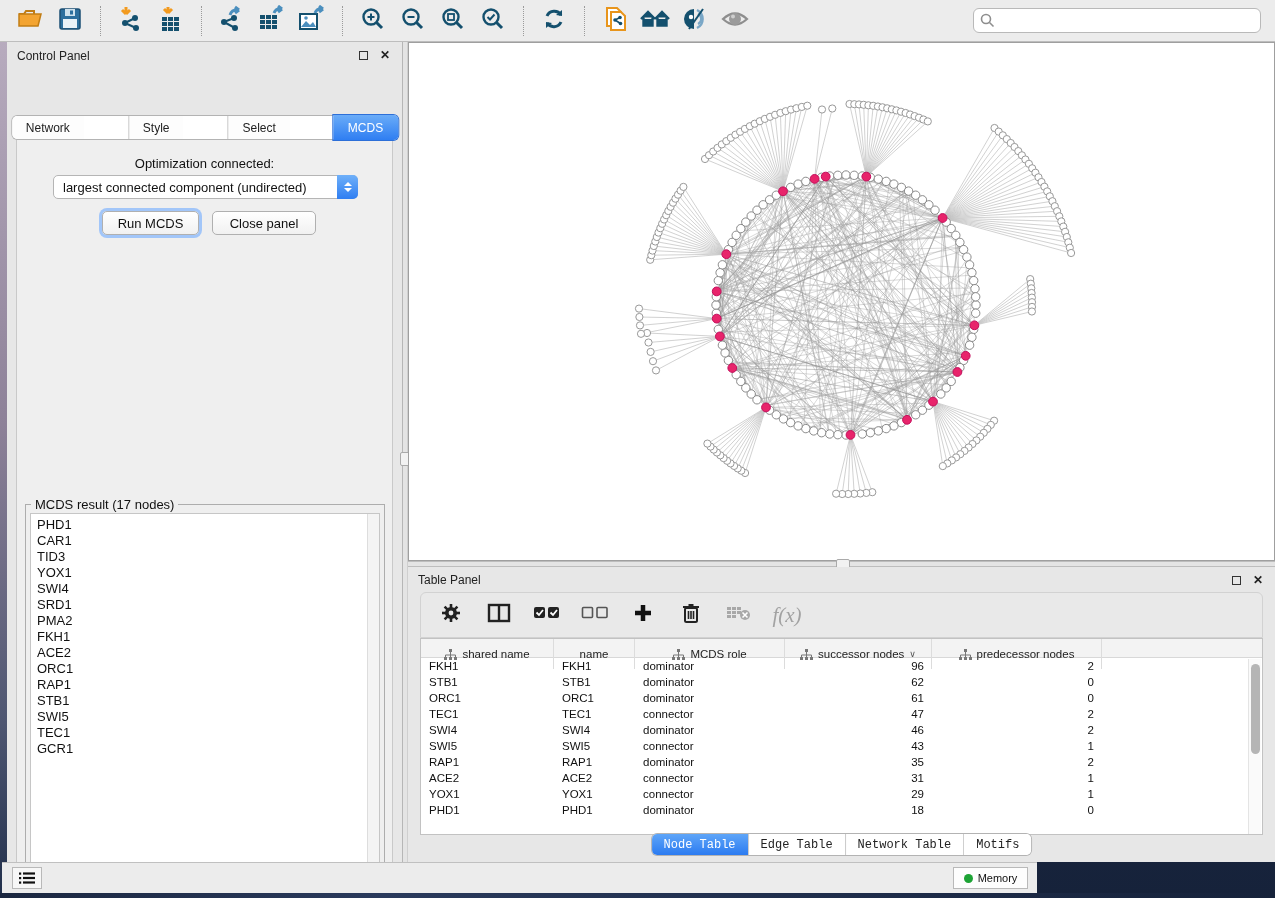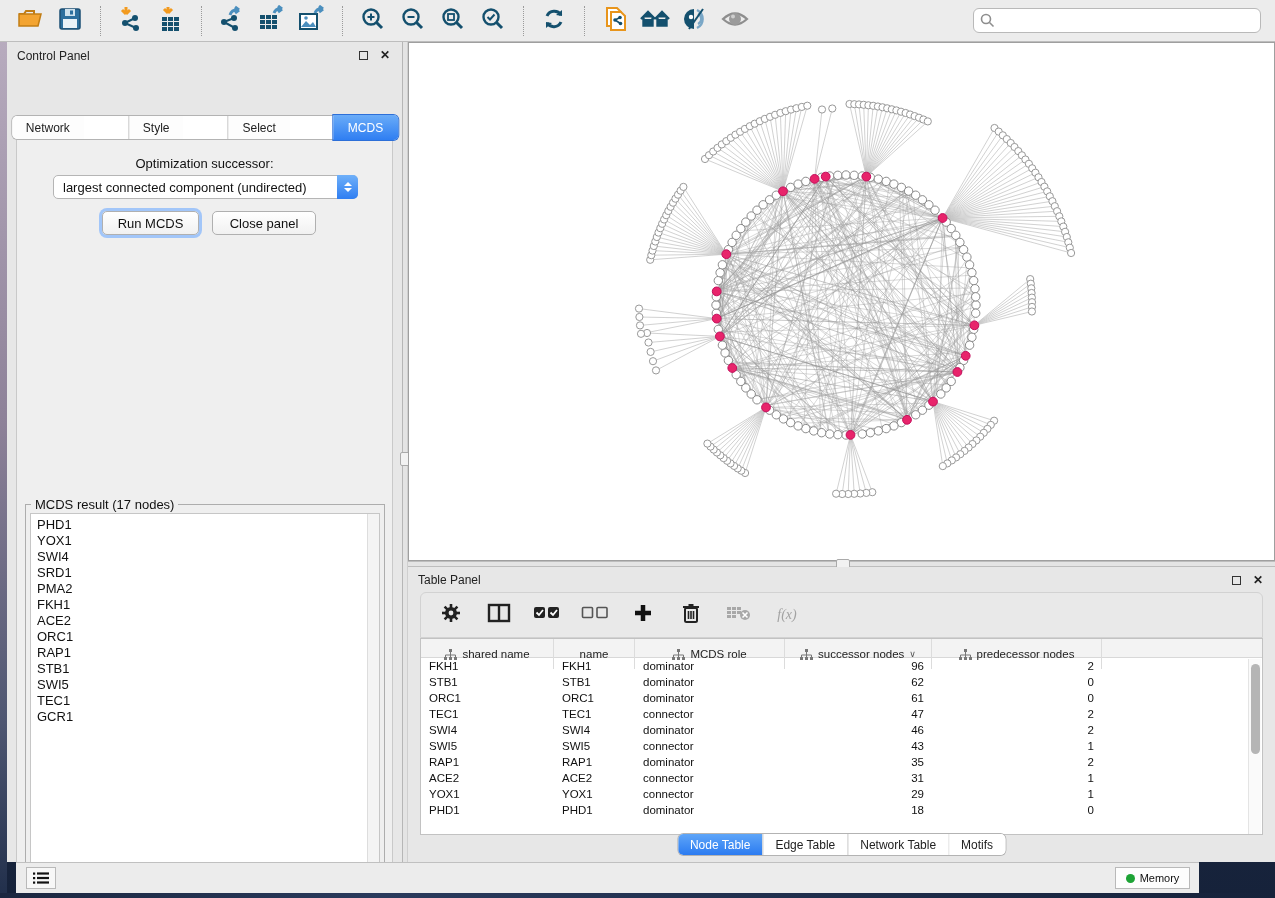--- a/index.html
+++ b/index.html
@@ -101,49 +101,49 @@
 
   
   #table-panel { left:408px; top:567px; width:867px; height:295px; background:#e7e7e7; }
   #tp-header { position:relative; height:24px; }
   #tp-title { position:absolute; left:10px; top:6px; font-size:12px; color:#222; }
   #tp-float { right:32px; } #tp-close { right:10px; font-weight:bold; }
   #tp-toolbar { position:absolute; left:12px; top:25px; width:843px; height:46px;
     background:#e9e9e9; border:1px solid #d2d2d2; border-radius:6px 6px 0 0;
     display:flex; align-items:center; padding-left:16px; gap:20px; }
   .tpt-btn { width:28px; height:30px; display:flex; align-items:center; justify-content:center; cursor:default; }
-  .fx { font-family:"Liberation Serif", serif; font-style:italic; font-size:14px; color:#a2a2a2; }
+  .fx { font-family:"Liberation Serif", serif; font-style:italic; font-size:21px; color:#a2a2a2; }
 
   #table-box { position:absolute; left:12px; top:71px; width:843px; height:197px;
     background:#fff; border:1px solid #c2c2c2; }
   #tbl-header { display:flex; height:19px; background:#f3f3f3; border-bottom:1px solid #d8d8d8; }
   .th { display:flex; align-items:center; font-size:11.5px; color:#222;
     border-right:1px solid #dcdcdc; padding:15px 4px; justify-content:center; gap:5px; cursor:default; }
   .th .sort { font-size:9px; color:#555; }
   #tbl-body { position:relative; }
   .tr { display:flex; height:16px; }
   .td { font-size:11.5px; color:#111; padding:0 8px; line-height:16px; white-space:nowrap;
     overflow:hidden; }
   .td.num { text-align:right; }
   #tbl-scroll { position:absolute; right:1px; top:20px; width:13px; height:175px;
     background:#fafafa; border-left:1px solid #e4e4e4; }
   #tbl-thumb { position:absolute; left:2px; top:5px; width:9px; height:90px;
     background:#b5b5b5; border-radius:5px; }
 
   #tp-tabs { position:absolute; left:50%; transform:translateX(-50%); top:267px; height:21px;
-    display:flex; border-radius:5px; box-shadow:0 0 0 1px #b3b3b3; background:#fff; }
+    display:flex; border-radius:5px; box-shadow:0 0 0 1px #b3b3b3; background:#fff;font-family:Liberation Mono, monospace; }
   .tp-tab { padding:0 12px; font-size:12px; color:#222; display:flex; align-items:center;
     border-left:1px solid #c9c9c9; background:#fff; cursor:default; }
   .tp-tab:first-child { border-left:none; border-radius:5px 0 0 5px; }
   .tp-tab:last-child { border-radius:0 5px 5px 0; }
   .tp-tab.active { background:linear-gradient(180deg,#5ea5f8,#2b7bf1); color:#fff;
     border-radius:5px 0 0 5px; }
 
   
-  #status-bar { left:16px; top:862px; width:1183px; height:31px; background:#ececec;
+  #status-bar { left:2px; top:862px; width:1035px; height:31px; background:#ececec;
     border-top:1px solid #c0c0c0; }
   #menu-btn { position:absolute; left:10px; top:4px; width:30px; height:22px;
     background:#f7f7f7; border:1px solid #b9b9b9; display:flex; align-items:center;
     justify-content:center; cursor:default; }
   #memory-btn { position:absolute; right:9px; top:4px; width:75px; height:22px;
     background:#fdfdfd; border:1px solid #b9b9b9; display:flex; align-items:center;
     justify-content:center; gap:5px; font-size:11px; color:#111; cursor:default; }
   #memory-dot { width:9px; height:9px; border-radius:50%; background:#1da335; }
 </style>
 </head>
@@ -331,35 +331,37 @@
           <span>✕</span>
         </div>
     </div>
     <div id="cp-tabs">
       <div class="cp-tab">Network</div>
       <div class="cp-tab">Style</div>
       <div class="cp-tab">Select</div>
       <div class="cp-tab active">MCDS</div>
     </div>
     <div id="cp-content">
-      <div id="opt-label">Optimization successor:</div>
+      <div id="opt-label">Optimization connected:</div>
       <div id="opt-select">
         <span class="sel-text">largest connected component (undirected)</span>
         <span id="opt-stepper">
             <span class="chev up"></span>
             <span class="chev down"></span>
           </span>
       </div>
       <div id="run-btn" class="cp-btn">Run MCDS</div>
       <div id="closepanel-btn" class="cp-btn">Close panel</div>
       <div id="mcds-fieldset">
         <div id="mcds-legend">MCDS result (17 nodes)</div>
         <div id="mcds-list">
           <div id="mcds-scroll"></div>
         <div class="mcds-item">PHD1</div>
+            <div class="mcds-item">CAR1</div>
+            <div class="mcds-item">TID3</div>
             <div class="mcds-item">YOX1</div>
             <div class="mcds-item">SWI4</div>
             <div class="mcds-item">SRD1</div>
             <div class="mcds-item">PMA2</div>
             <div class="mcds-item">FKH1</div>
             <div class="mcds-item">ACE2</div>
             <div class="mcds-item">ORC1</div>
             <div class="mcds-item">RAP1</div>
             <div class="mcds-item">STB1</div>
             <div class="mcds-item">SWI5</div>

